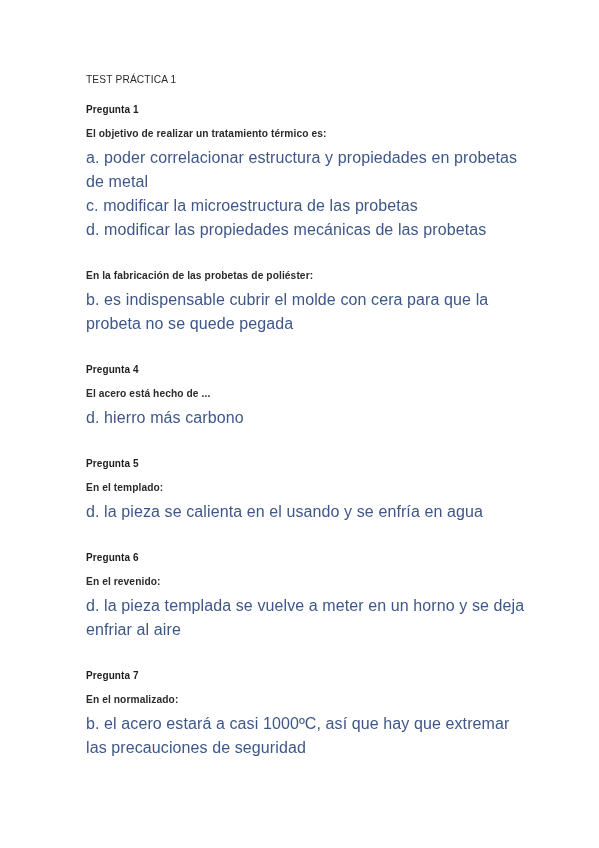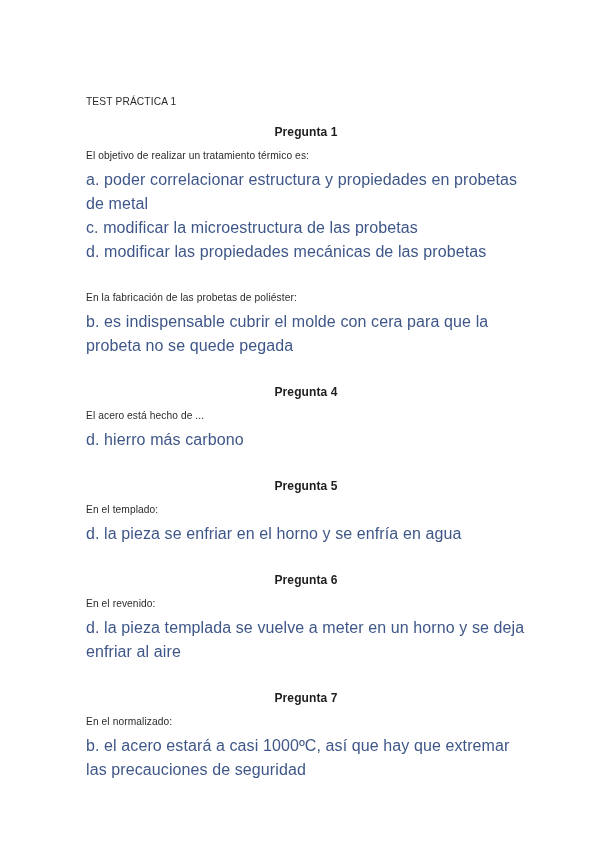--- a/index.html
+++ b/index.html
@@ -18,48 +18,46 @@
     height: 848px;
     background: #ffffff;
     overflow: hidden;
     box-sizing: border-box;
   }
   .doc-body {
     position: absolute;
     left: 86px;
     top: 68px;
     width: 440px;
-    margin-top: 22px;
   }
   .doc-title {
     font-size: 10.2px;
     line-height: 24px;
     color: #2b2b2b;
     font-weight: 400;
     letter-spacing: 0.15px;
     white-space: nowrap;
   }
   .question-block {
     margin-top: 22px;
   }
   .question-block:first-of-type {
     margin-top: 6px;
   }
   .q-heading {
-    font-size: 12px;
+    font-size: 10px;
     line-height: 24px;
     font-weight: 700;
     color: #1e1e1e;
     letter-spacing: 0.1px;
-    text-align: center;
   }
   .q-stem {
     font-size: 10.2px;
     line-height: 24px;
-    font-weight: 400;
+    font-weight: 700;
     color: #2b2b2b;
     letter-spacing: 0.1px;
   }
   .q-answer {
     font-size: 16px;
     line-height: 24px;
     font-weight: 400;
     color: #3f5788;
     letter-spacing: 0.1px;
   }
@@ -85,21 +83,21 @@
           <div class="q-answer">b. es indispensable cubrir el molde con cera para que la probeta no se quede pegada</div>
         </div>
         <div class="question-block">
           <div class="q-heading">Pregunta 4</div>
           <div class="q-stem">El acero está hecho de ...</div>
           <div class="q-answer">d. hierro más carbono</div>
         </div>
         <div class="question-block">
           <div class="q-heading">Pregunta 5</div>
           <div class="q-stem">En el templado:</div>
-          <div class="q-answer">d. la pieza se enfriar en el horno y se enfría en agua</div>
+          <div class="q-answer">d. la pieza se calienta en el usando y se enfría en agua</div>
         </div>
         <div class="question-block">
           <div class="q-heading">Pregunta 6</div>
           <div class="q-stem">En el revenido:</div>
           <div class="q-answer">d. la pieza templada se vuelve a meter en un horno y se deja enfriar al aire</div>
         </div>
         <div class="question-block">
           <div class="q-heading">Pregunta 7</div>
           <div class="q-stem">En el normalizado:</div>
           <div class="q-answer">b. el acero estará a casi 1000ºC, así que hay que extremar las precauciones de seguridad</div>

